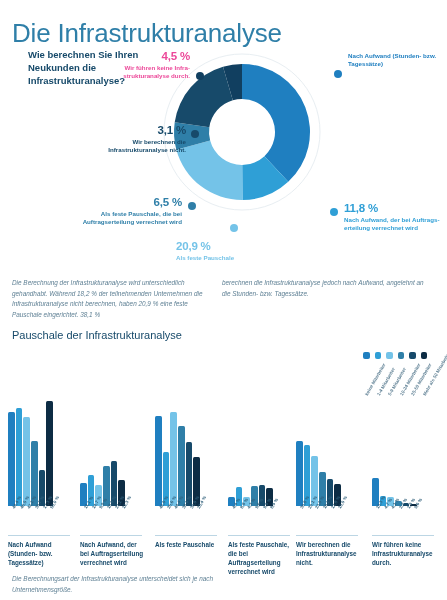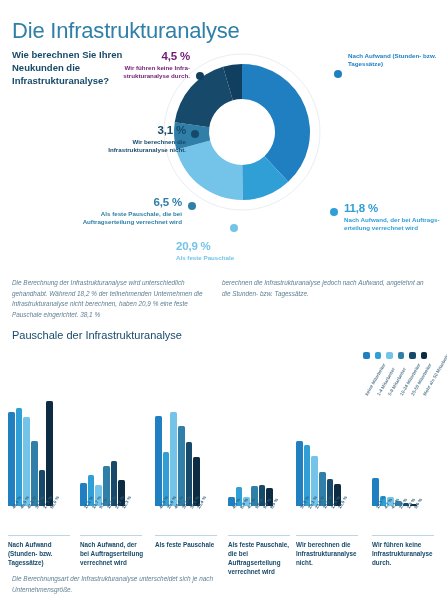--- a/index.html
+++ b/index.html
@@ -9,38 +9,38 @@
     background:#ffffff;
     color:#1b4a6b;
     position:relative;
     overflow:hidden;
   }
   #page { position:relative; width:447px; height:600px; }
 
   
   .title {
     position:absolute; left:12px; top:18px;
-    font-size:22px; font-weight:400; color:#2f7fa8;
+    font-size:26px; font-weight:400; color:#2f7fa8;
     letter-spacing:-0.2px; white-space:nowrap;
   }
   .subtitle {
-    position:absolute; left:12px; top:48px; width:125px;
+    position:absolute; left:28px; top:48px; width:125px;
     font-size:9.5px; line-height:13px; color:#174a6a; font-weight:600;
   }
 
   
   .donut-wrap { position:absolute; left:162px; top:52px; width:160px; height:160px; }
   .donut-wrap svg { display:block; }
 
   .cal { position:absolute; }
   .cal .pct { font-size:11.5px; font-weight:700; letter-spacing:-0.2px; white-space:nowrap; }
   .cal .txt { font-size:6.2px; line-height:8px; font-weight:600; margin-top:2px; }
   .dot { position:absolute; width:8px; height:8px; border-radius:50%; }
 
-  .c-45   { left:108px; top:50px; width:82px; text-align:right; color:#701a75; }
+  .c-45   { left:108px; top:50px; width:82px; text-align:right; color:#ec4899; }
   .d-45   { left:196px; top:72px; background:#113f60; }
   .c-381  { left:348px; top:50px; width:96px; text-align:left; color:#1f7fc0; }
   .d-381  { left:334px; top:70px; background:#1f7fc0; }
   .c-182  { left:76px; top:124px; width:110px; text-align:right; color:#174a6a; }
   .d-182  { left:191px; top:130px; background:#174a6a; }
   .c-65   { left:50px; top:196px; width:132px; text-align:right; color:#2f7fa8; }
   .d-65   { left:188px; top:202px; background:#2f7fa8; }
   .c-118  { left:344px; top:202px; width:100px; text-align:left; color:#2f9fd6; }
   .d-118  { left:330px; top:208px; background:#2f9fd6; }
   .c-209  { left:176px; top:240px; width:120px; text-align:left; color:#74c3e8; }

